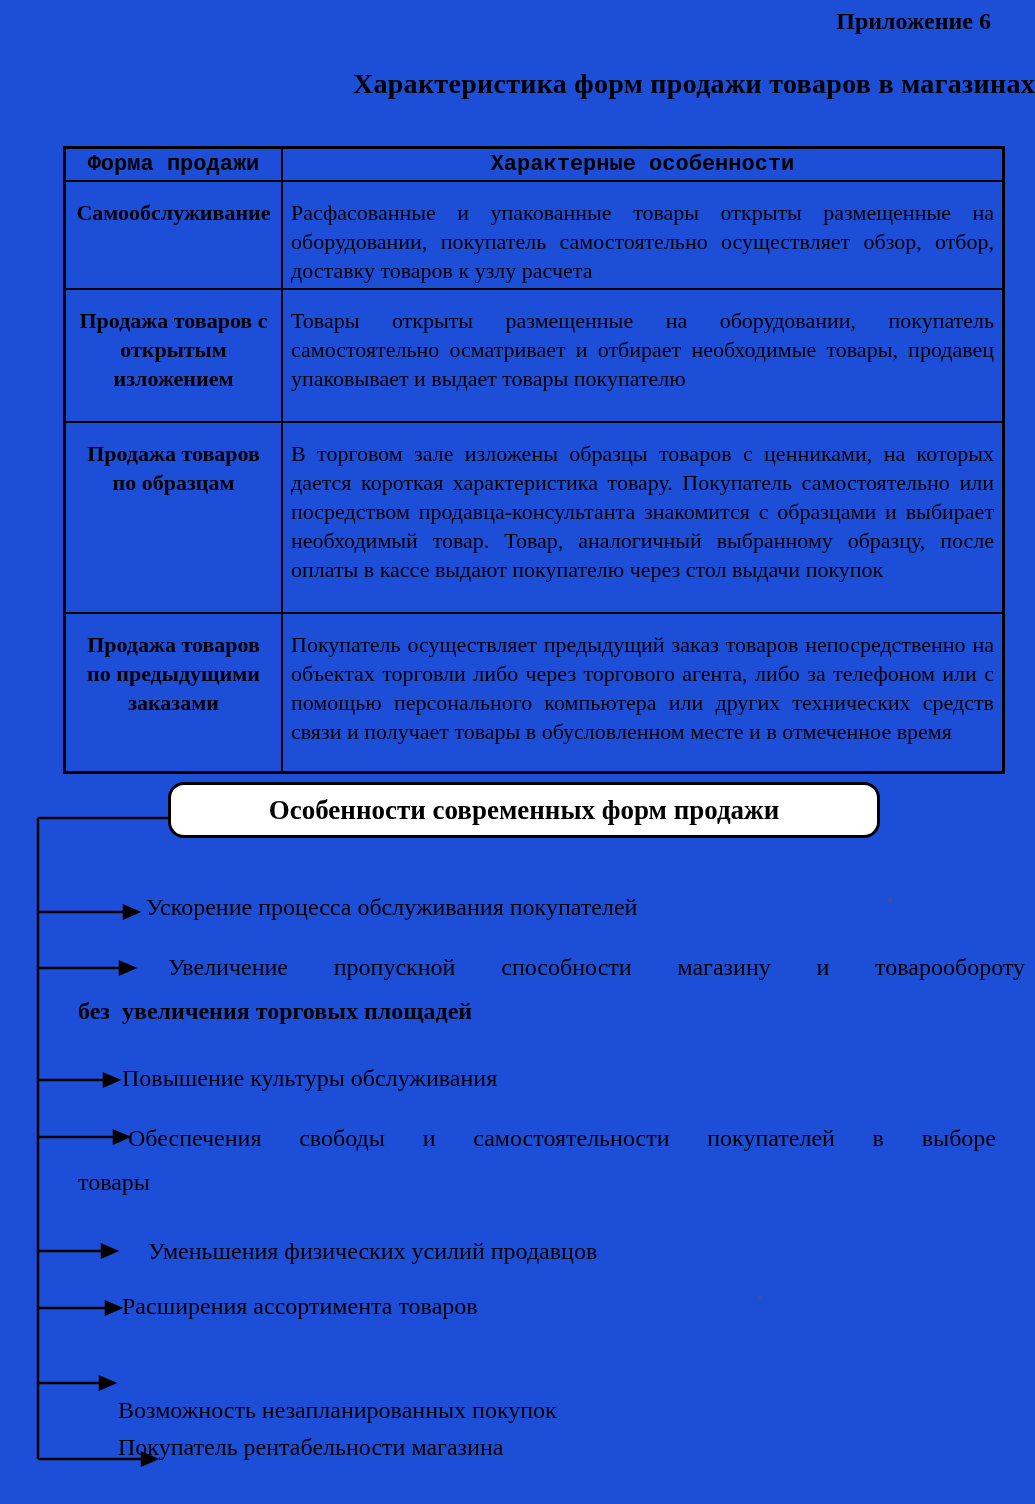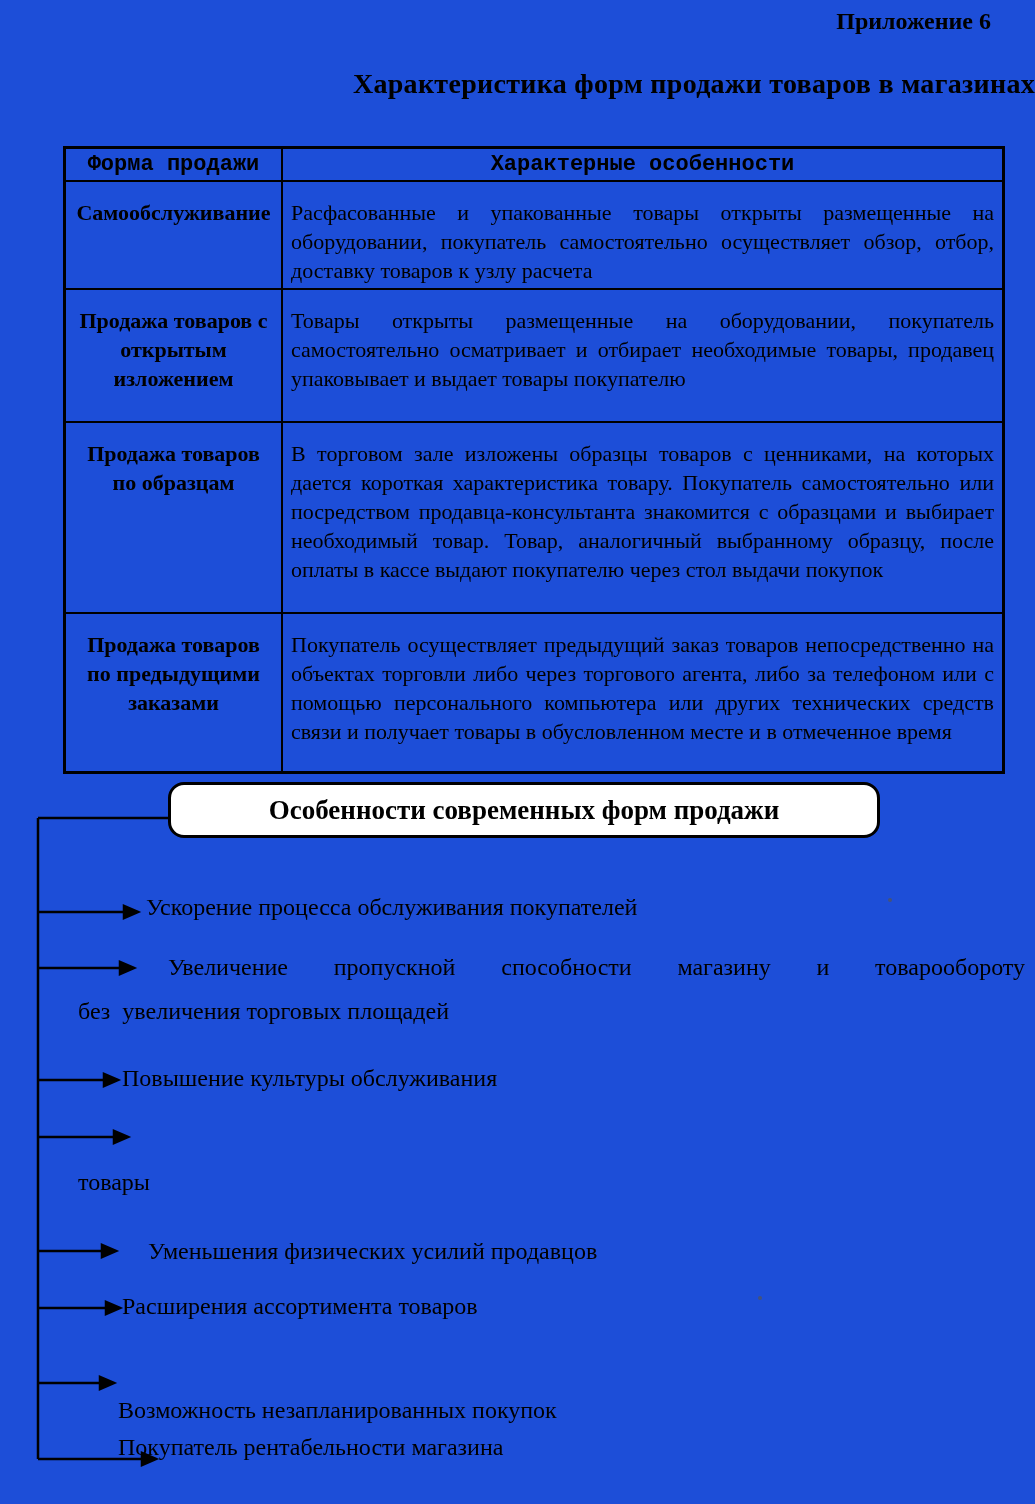--- a/index.html
+++ b/index.html
@@ -156,24 +156,25 @@
       <line x1="38" y1="613" x2="100" y2="613"></line>
       <polygon points="114,613 100,607 100,619"></polygon>
       <line x1="38" y1="689" x2="142" y2="689"></line>
       <polygon points="156,689 142,683 142,695"></polygon>
     </g>
   </svg>
 
   <div class="item-line" style="left:146px; top:892px;">Ускорение процесса обслуживания покупателей</div>
 
   <div class="item-line justify-line" style="left:140px; top:952px; width:857px;margin-left:28px;">Увеличение пропускной способности магазину и товарообороту</div>
-  <div class="item-line" style="left:78px; top:996px;">без  увеличения торговых площадей</div>
+  <div class="item-line" style="left:78px; top:996px;font-weight:bold;">без  увеличения торговых площадей</div>
 
   <div class="item-line" style="left:122px; top:1063px;">Повышение культуры обслуживания</div>
 
+  <div class="item-line justify-line" style="left:128px; top:1123px; width:868px;">Обеспечения свободы и самостоятельности покупателей в выборе</div>
   <div class="item-line" style="left:78px; top:1167px;">товары</div>
 
   <div class="item-line" style="left:148px; top:1236px;">Уменьшения физических усилий продавцов</div>
 
   <div class="item-line" style="left:122px; top:1291px;">Расширения ассортимента товаров</div>
 
   <div class="item-line" style="left:118px; top:1367px;margin-top:28px;">Возможность незапланированных покупок</div>
 
   <div class="item-line" style="left:118px; top:1432px;">Покупатель рентабельности магазина</div>
 

